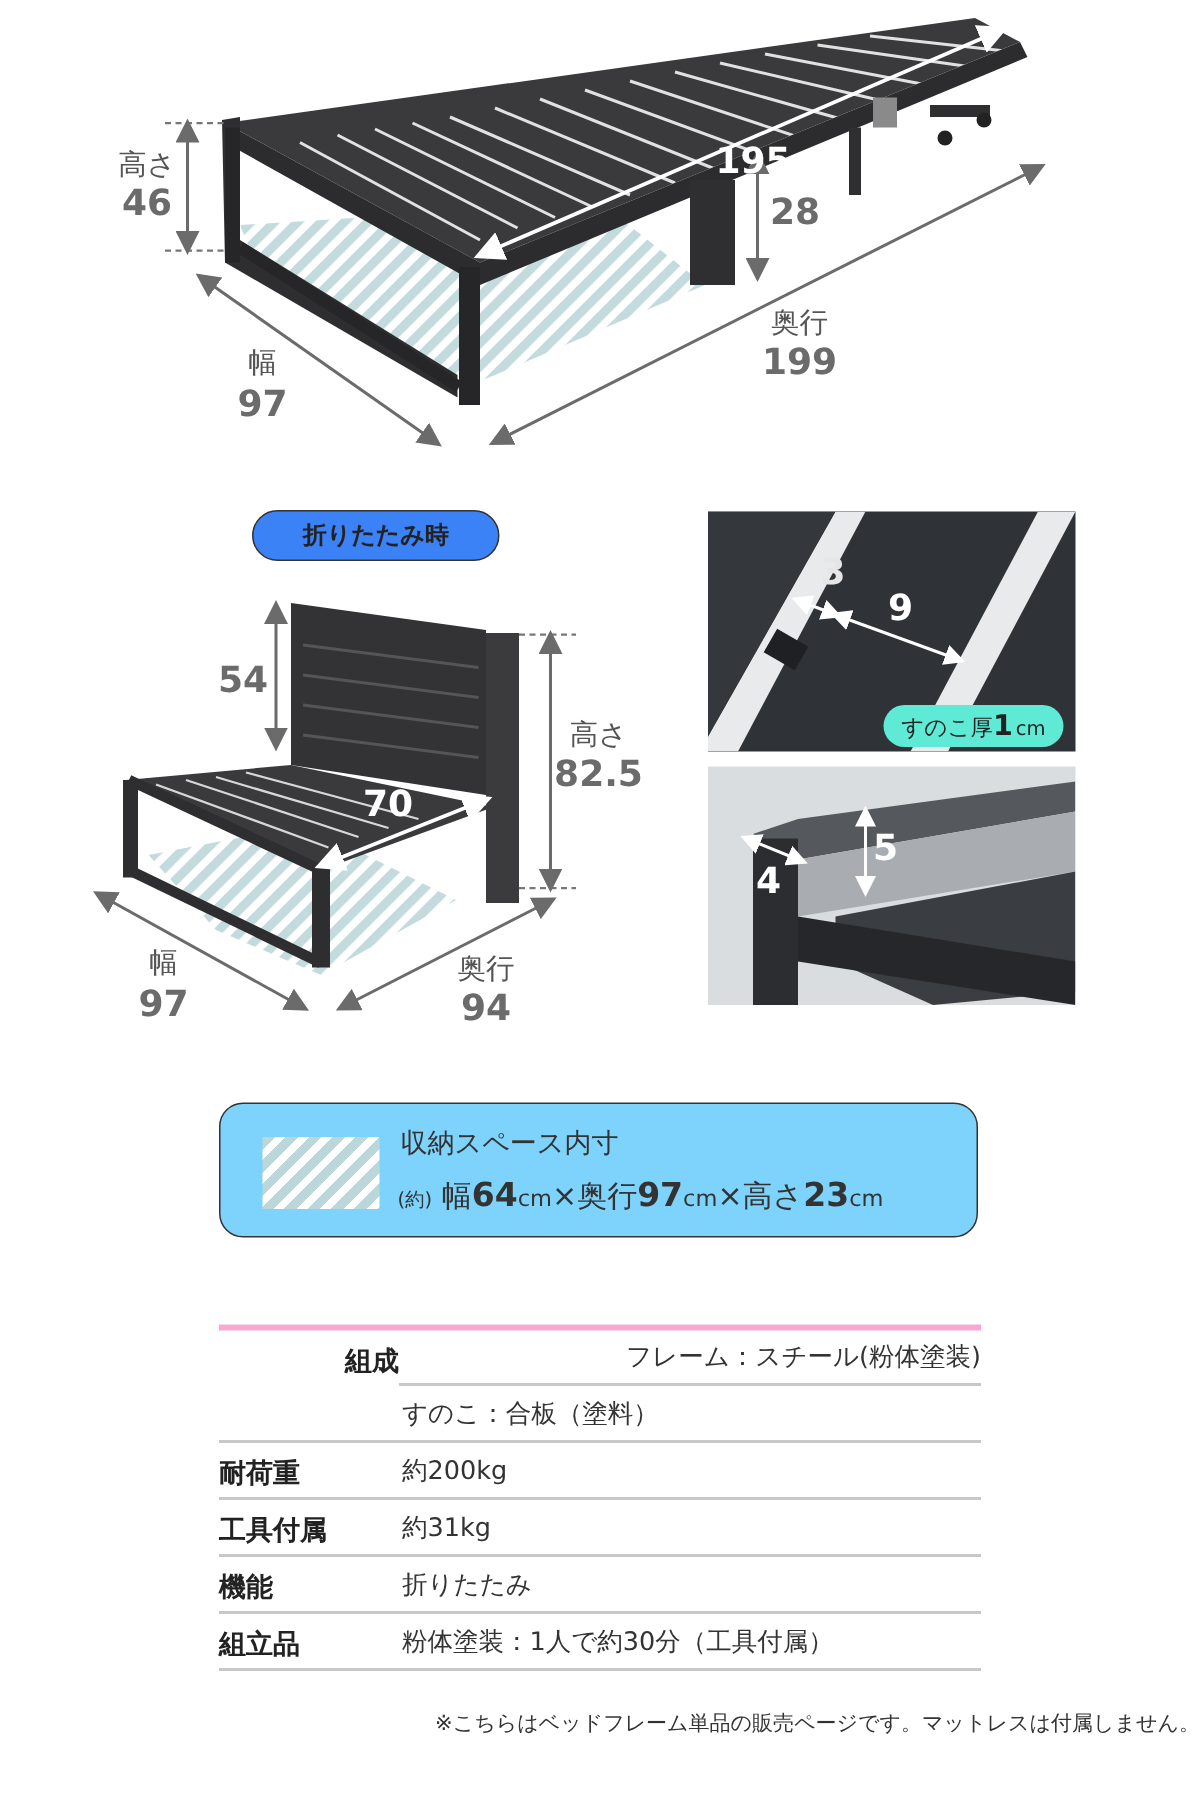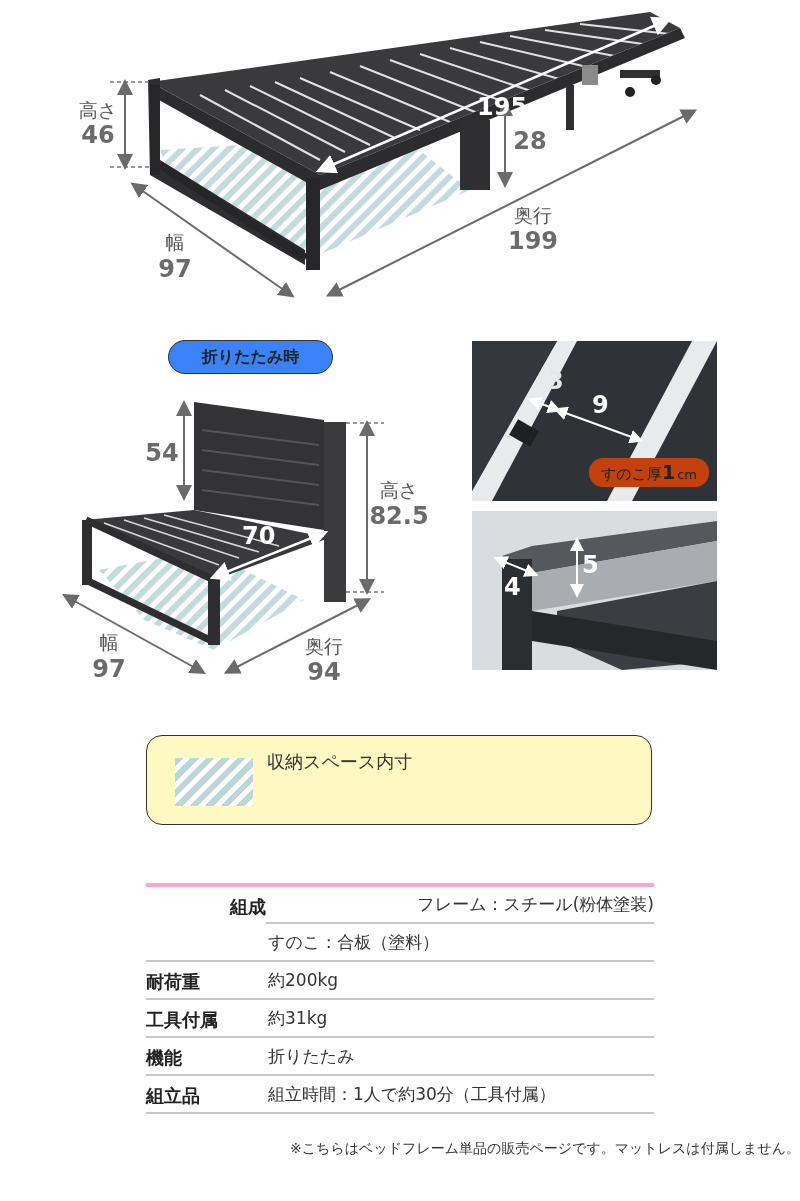--- a/index.html
+++ b/index.html
@@ -13,27 +13,27 @@
   .fold-pill {
     position: absolute; left: 168px; top: 340px; width: 165px; height: 34px;
     border: 1.5px solid #333; border-radius: 17px; background: #3b82f6;
     display: flex; align-items: center; justify-content: center;
     font-size: 16px; font-weight: bold; color: #222;
   }
   .photo { position: absolute; overflow: hidden; }
   .photo1 { left: 472px; top: 341px; width: 245px; height: 160px; background: #2f3237; }
   .photo2 { left: 472px; top: 511px; width: 245px; height: 159px; background: #d9dde0; }
   .pill-white {
-    position: absolute; right: 8px; bottom: 14px; background: #c2410c; border-radius: 14px;
+    position: absolute; right: 8px; bottom: 3px; background: #5eead4; border-radius: 14px;
     padding: 3px 12px; font-size: 15px; color: #222; white-space: nowrap;
   }
   .pill-white b { font-size: 19px; }
   .storage-box {
     position: absolute; left: 146px; top: 735px; width: 506px; height: 90px;
-    border: 1.5px solid #333; border-radius: 16px; background: #fef9c3;
+    border: 1.5px solid #333; border-radius: 16px; background: #7dd3fc;
   }
   .hatch {
     position: absolute; left: 28px; top: 22px; width: 78px; height: 48px;
     background: repeating-linear-gradient(135deg, #bcd7d9 0 6px, #ffffff 6px 11px);
   }
   .storage-title { position: absolute; left: 120px; top: 14px; font-size: 18px; color: #333; }
   .storage-dims { position: absolute; left: 118px; top: 48px; font-size: 20px; color: #333; white-space: nowrap; }
   .storage-dims .small { font-size: 13px; }
   .storage-dims b { font-size: 22px; }
   .storage-dims .unit { font-size: 15px; }
@@ -213,20 +213,24 @@
     <line x1="28" y1="49" x2="60" y2="62" stroke="#fff" stroke-width="2" marker-start="url(#arrW4)" marker-end="url(#arrW4)"></line>
     <line x1="105" y1="33" x2="105" y2="80" stroke="#fff" stroke-width="2" marker-start="url(#arrW4)" marker-end="url(#arrW4)"></line>
   </svg>
   <div class="abs dimnum-white" style="left:32px;top:62px;">4</div>
   <div class="abs dimnum-white" style="left:110px;top:40px;">5</div>
 </div>
 
 <div class="storage-box">
   <div class="hatch"></div>
   <div class="storage-title">収納スペース内寸</div>
+  <div class="storage-dims">
+    <span class="small">(約)</span>
+    <span>幅</span><b>64</b><span class="unit">cm</span><span>×</span><span>奥行</span><b>97</b><span class="unit">cm</span><span>×</span><span>高さ</span><b>23</b><span class="unit">cm</span>
+  </div>
 </div>
 
 <table class="spec">
   <tbody>
       <tr style="border-bottom:2px solid #c8c8c8;">
     <td class="key" rowspan="2" style="border-bottom:2px solid #c8c8c8;">組成</td>
     <td class="val">フレーム：スチール(粉体塗装)</td>
   </tr>
   <tr>
     <td class="val">すのこ：合板（塗料）</td>
@@ -238,18 +242,18 @@
   <tr>
     <td class="key">工具付属</td>
     <td class="val">約31kg</td>
   </tr>
   <tr>
     <td class="key">機能</td>
     <td class="val">折りたたみ</td>
   </tr>
   <tr>
     <td class="key">組立品</td>
-    <td class="val">組立時間：1人で約30分（工具付属）</td>
+    <td class="val">粉体塗装：1人で約30分（工具付属）</td>
   </tr>
 </tbody>
   </table>
 
 <div class="footnote">※こちらはベッドフレーム単品の販売ページです。マットレスは付属しません。</div>
 
 </body></html>

